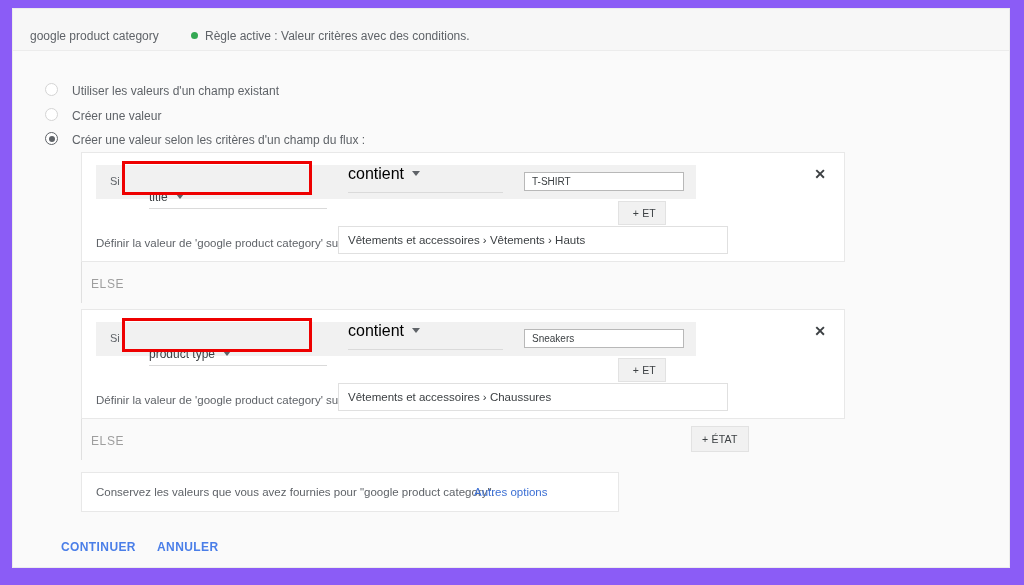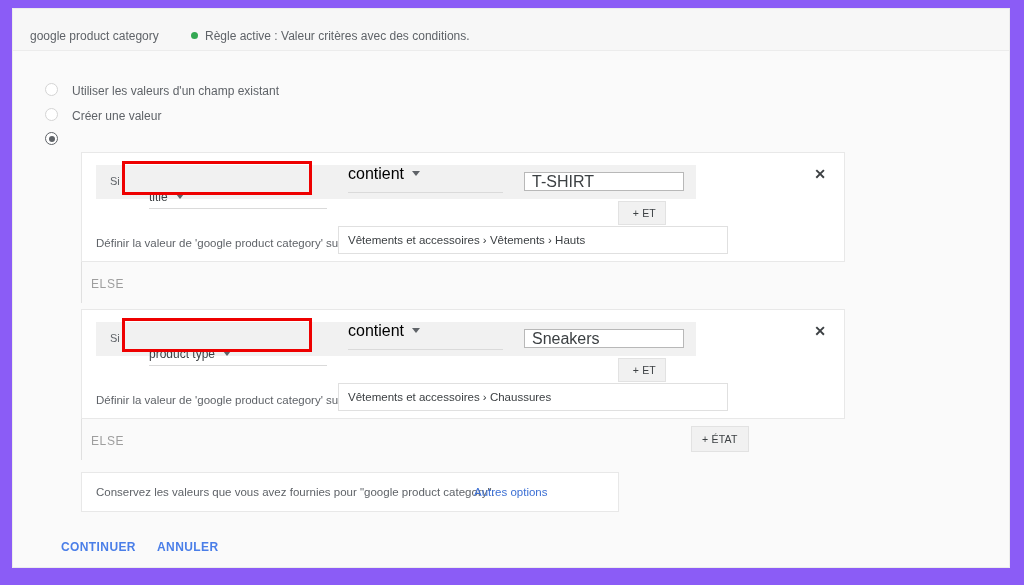--- a/index.html
+++ b/index.html
@@ -185,21 +185,21 @@
   .op-select .sel-underline { width: 155px; }
   .value-input {
     position: absolute;
     left: 428px;
     top: 7px;
     width: 160px;
     height: 19px;
     background: #ffffff;
     border: 1px solid #b8b8b8;
     box-sizing: border-box;
-    font-size: 16px;
+    font-size: 10px;
     color: #3c4043;
     padding: 0 0 0 7px;
     line-height: 17px;
     font-family: "Liberation Sans", sans-serif;
     outline: none;
   }
   .remove-x {
     position: absolute;
     right: 16px;
     top: 13px;
@@ -347,21 +347,21 @@
       </div>
     </div>
 
     <div class="radio-row" style="top:73px;">
       <span class="dot"></span><span class="radio-label">Utiliser les valeurs d'un champ existant</span>
     </div>
     <div class="radio-row" style="top:98px;">
       <span class="dot"></span><span class="radio-label">Créer une valeur</span>
     </div>
     <div class="radio-row selected" style="top:122px;">
-      <span class="dot"></span>
+      <span class="dot"></span><span class="radio-label">Créer une valeur selon les critères d'un champ du flux :</span>
     </div>
 
     <div class="connector" style="top:252px; height:42px;"></div>
     <div class="connector" style="top:409px; height:42px;"></div>
 
     <div class="cond-card" style="top:143px; height:110px;">
       <div class="cond-row">
         <div class="si-label">Si</div>
         <div class="field-select">
           <div class="sel-text"><span>title</span><span class="caret"></span></div>

